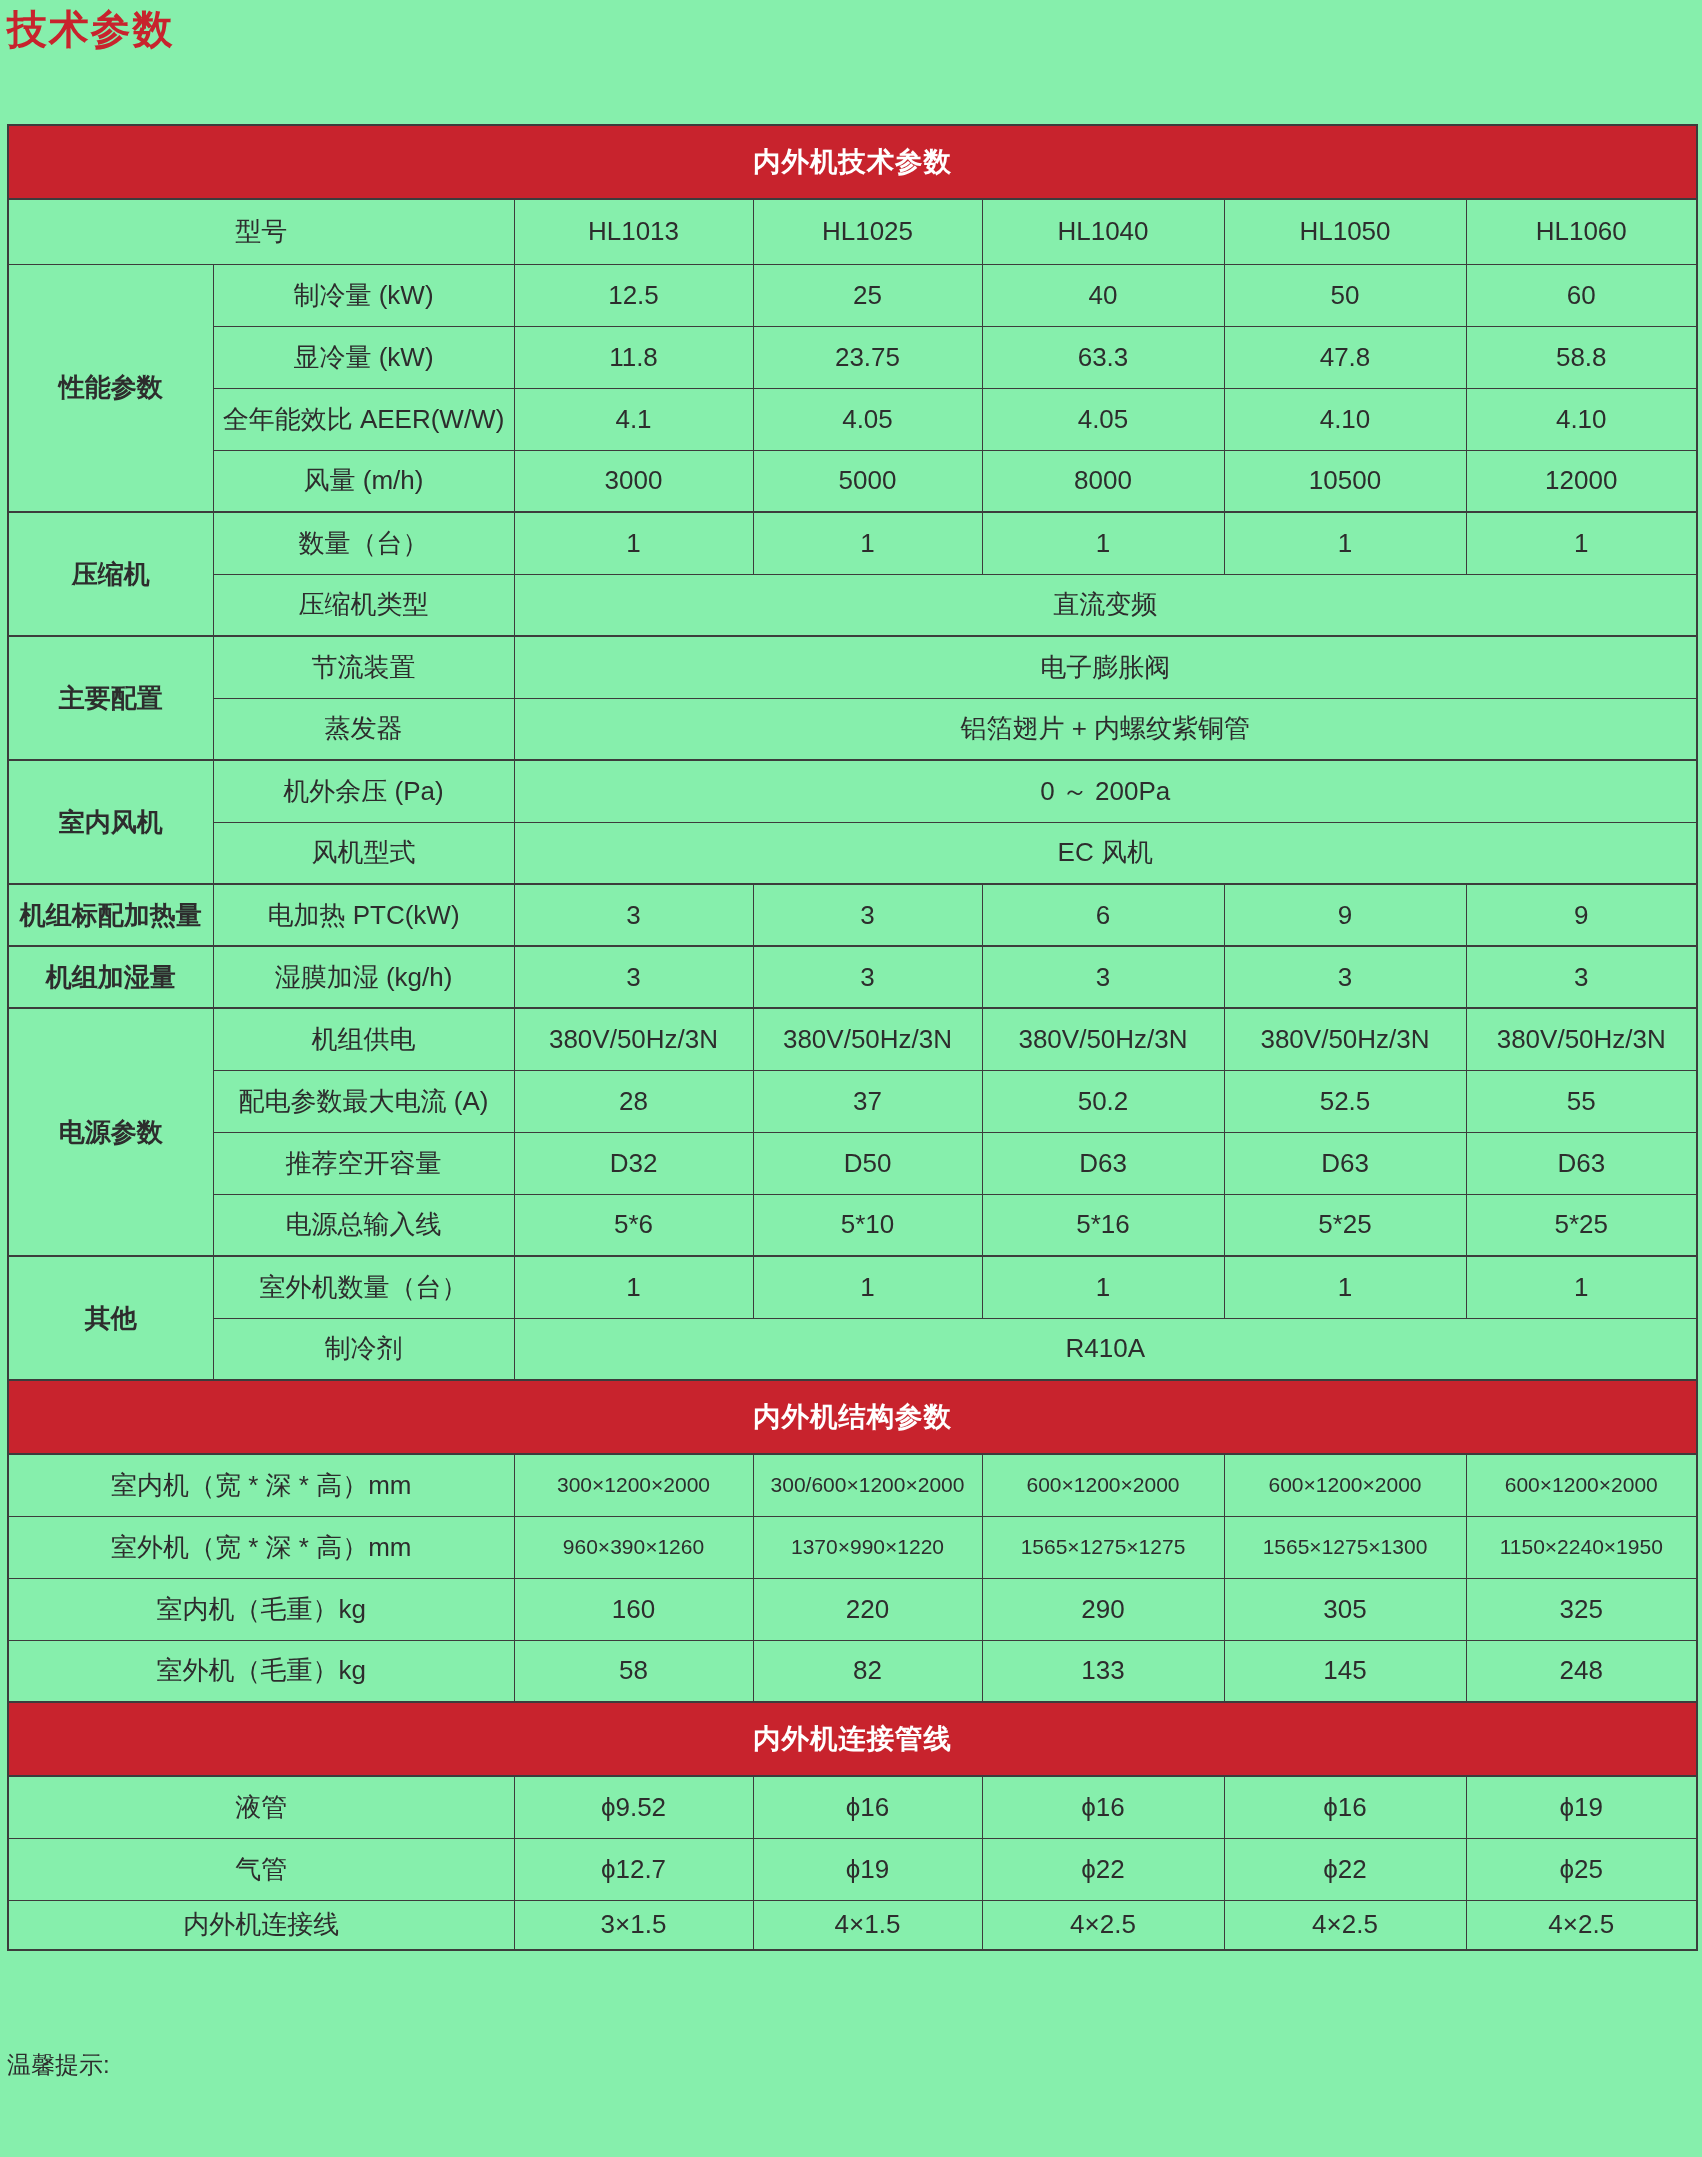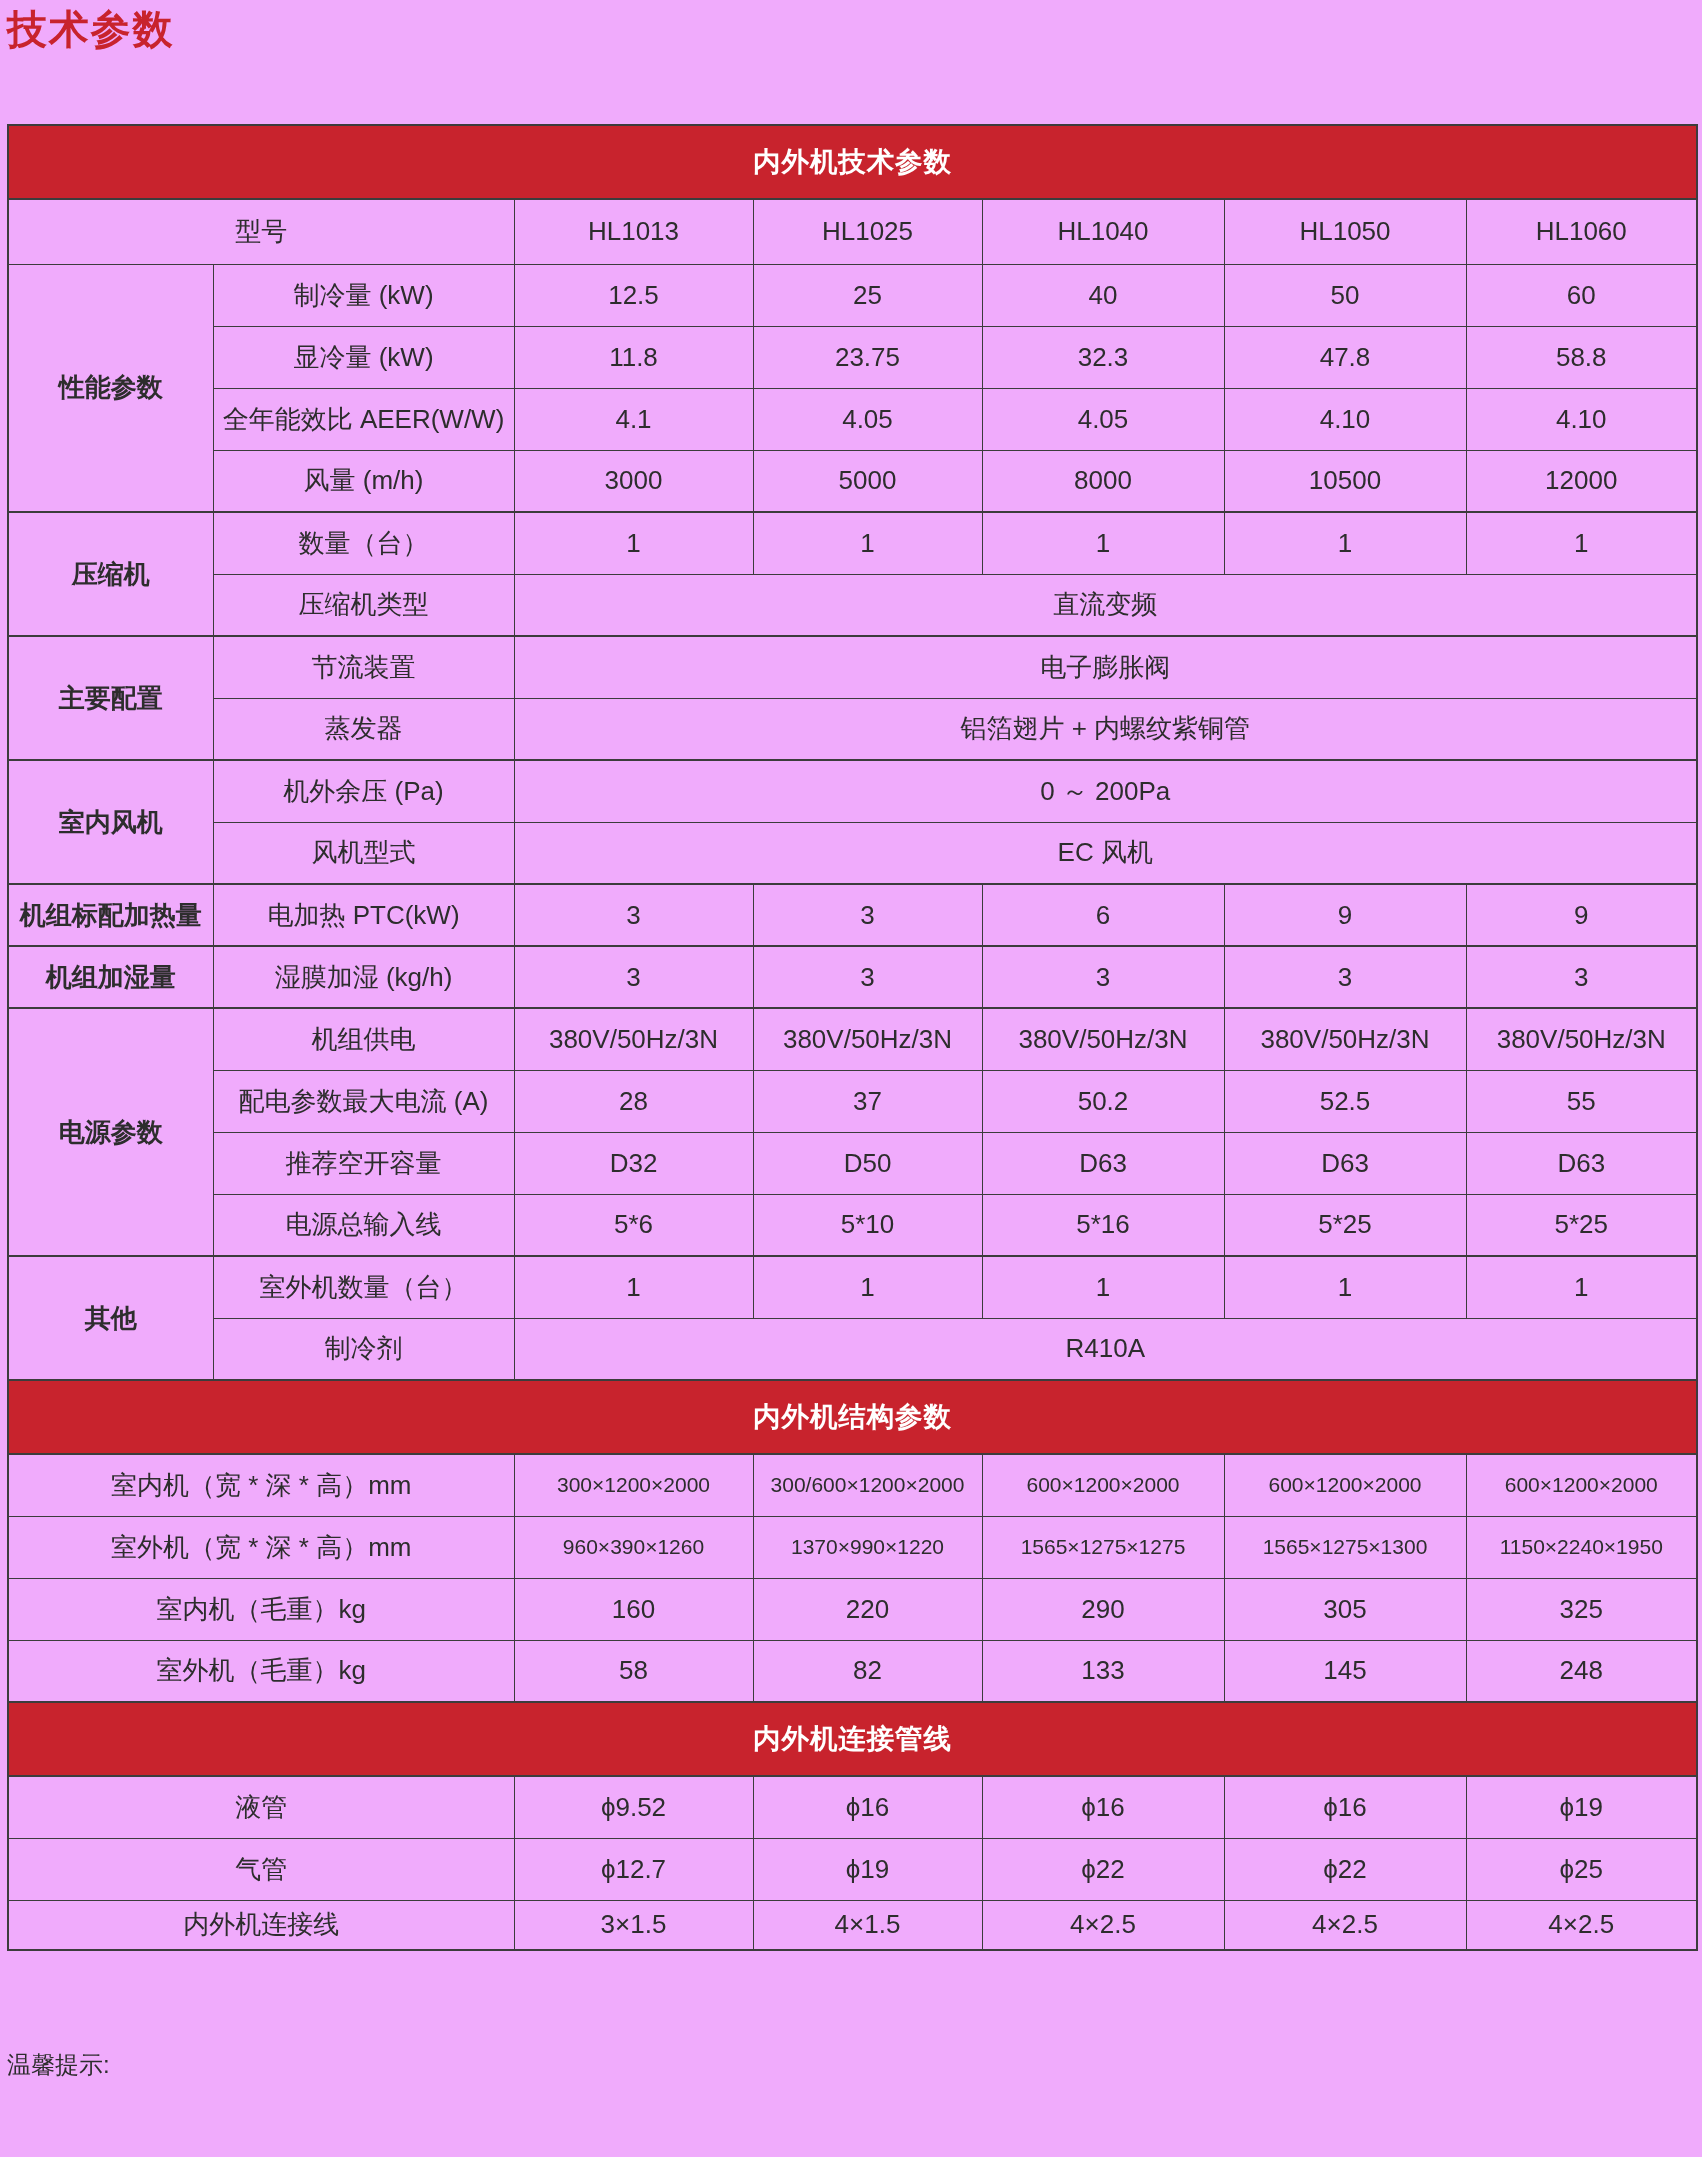--- a/index.html
+++ b/index.html
@@ -5,21 +5,21 @@
   html, body {
     margin: 0;
     padding: 0;
     background: #ffffff;
     font-family: "Liberation Sans", "DejaVu Sans", sans-serif;
   }
   .page {
     position: relative;
     width: 1702px;
     height: 2157px;
-    background: #f0abfc;
+    background: #86efac;
     overflow: hidden;
   }
   .page-title {
     position: absolute;
     top: 1.8px;
     left: 7px;
     margin: 0;
     font-size: 40px;
     font-weight: 700;
     color: #c8232d;
@@ -110,21 +110,21 @@
             <td class="value-cell">12.5</td>
             <td class="value-cell">25</td>
             <td class="value-cell">40</td>
             <td class="value-cell">50</td>
             <td class="value-cell">60</td>
           </tr>
           <tr>
             <td class="param-cell" colspan="1">显冷量 (kW)</td>
             <td class="value-cell">11.8</td>
             <td class="value-cell">23.75</td>
-            <td class="value-cell">32.3</td>
+            <td class="value-cell">63.3</td>
             <td class="value-cell">47.8</td>
             <td class="value-cell">58.8</td>
           </tr>
           <tr>
             <td class="param-cell" colspan="1">全年能效比 AEER(W/W)</td>
             <td class="value-cell">4.1</td>
             <td class="value-cell">4.05</td>
             <td class="value-cell">4.05</td>
             <td class="value-cell">4.10</td>
             <td class="value-cell">4.10</td>

